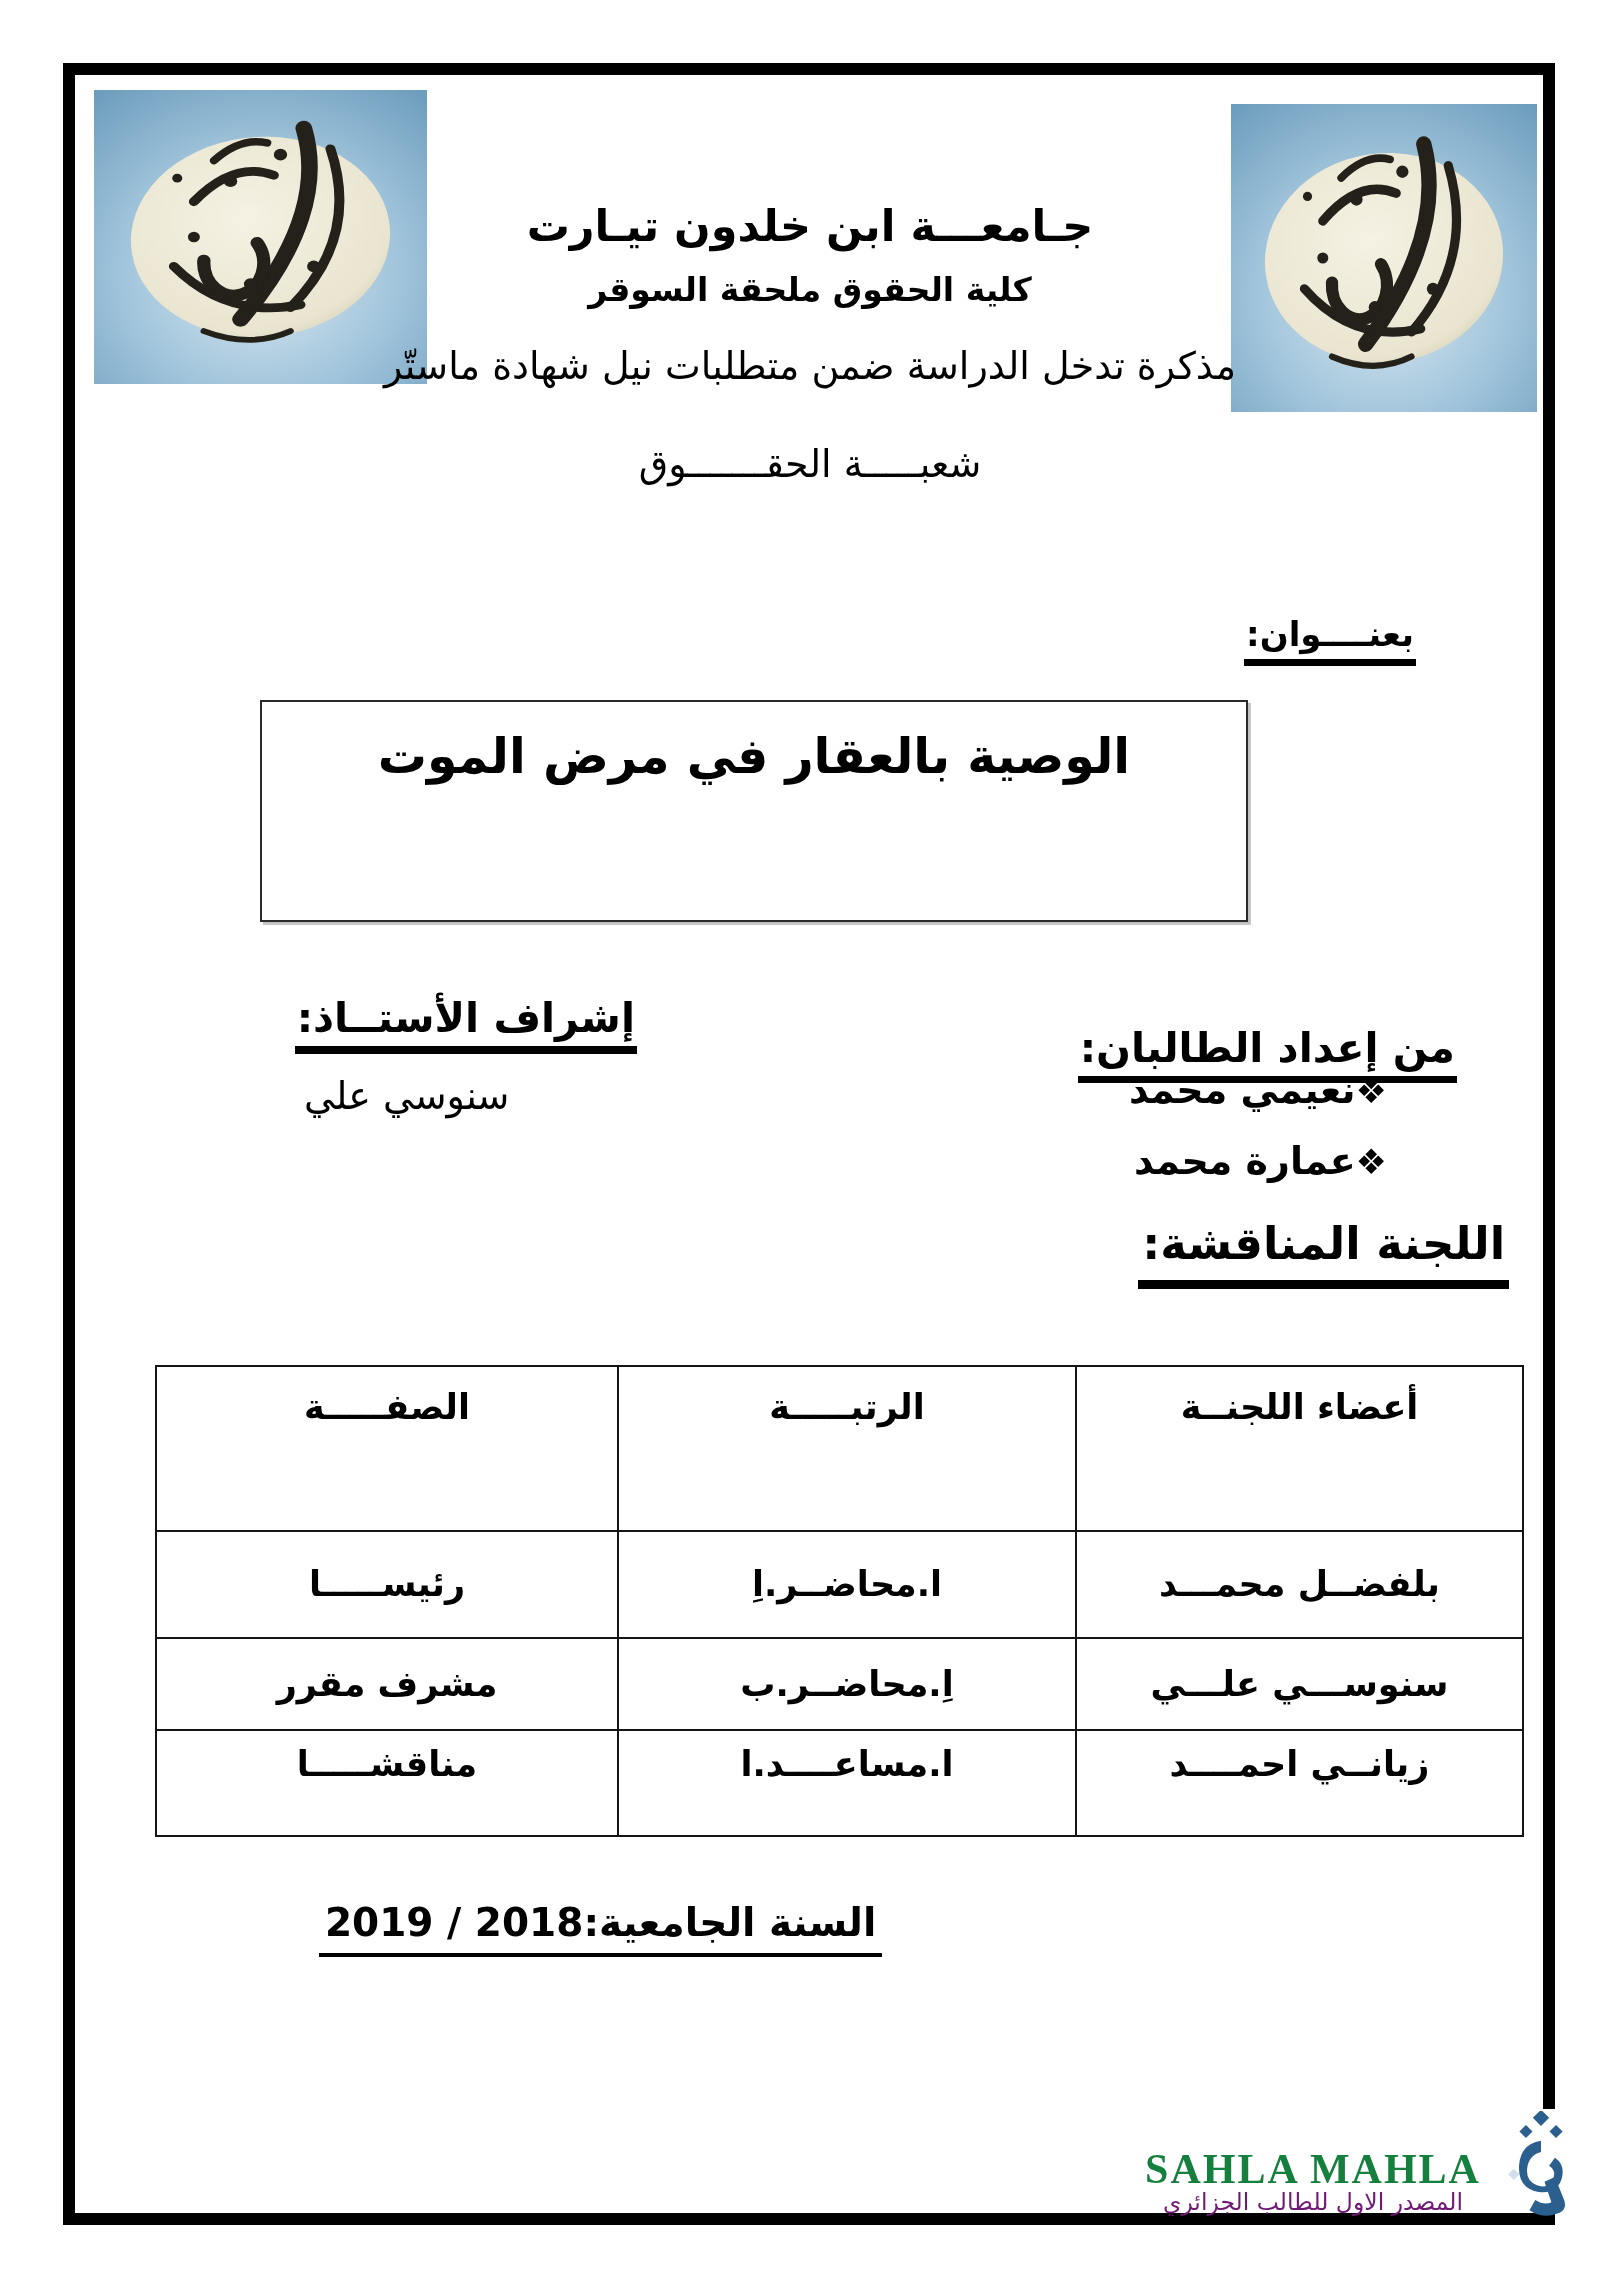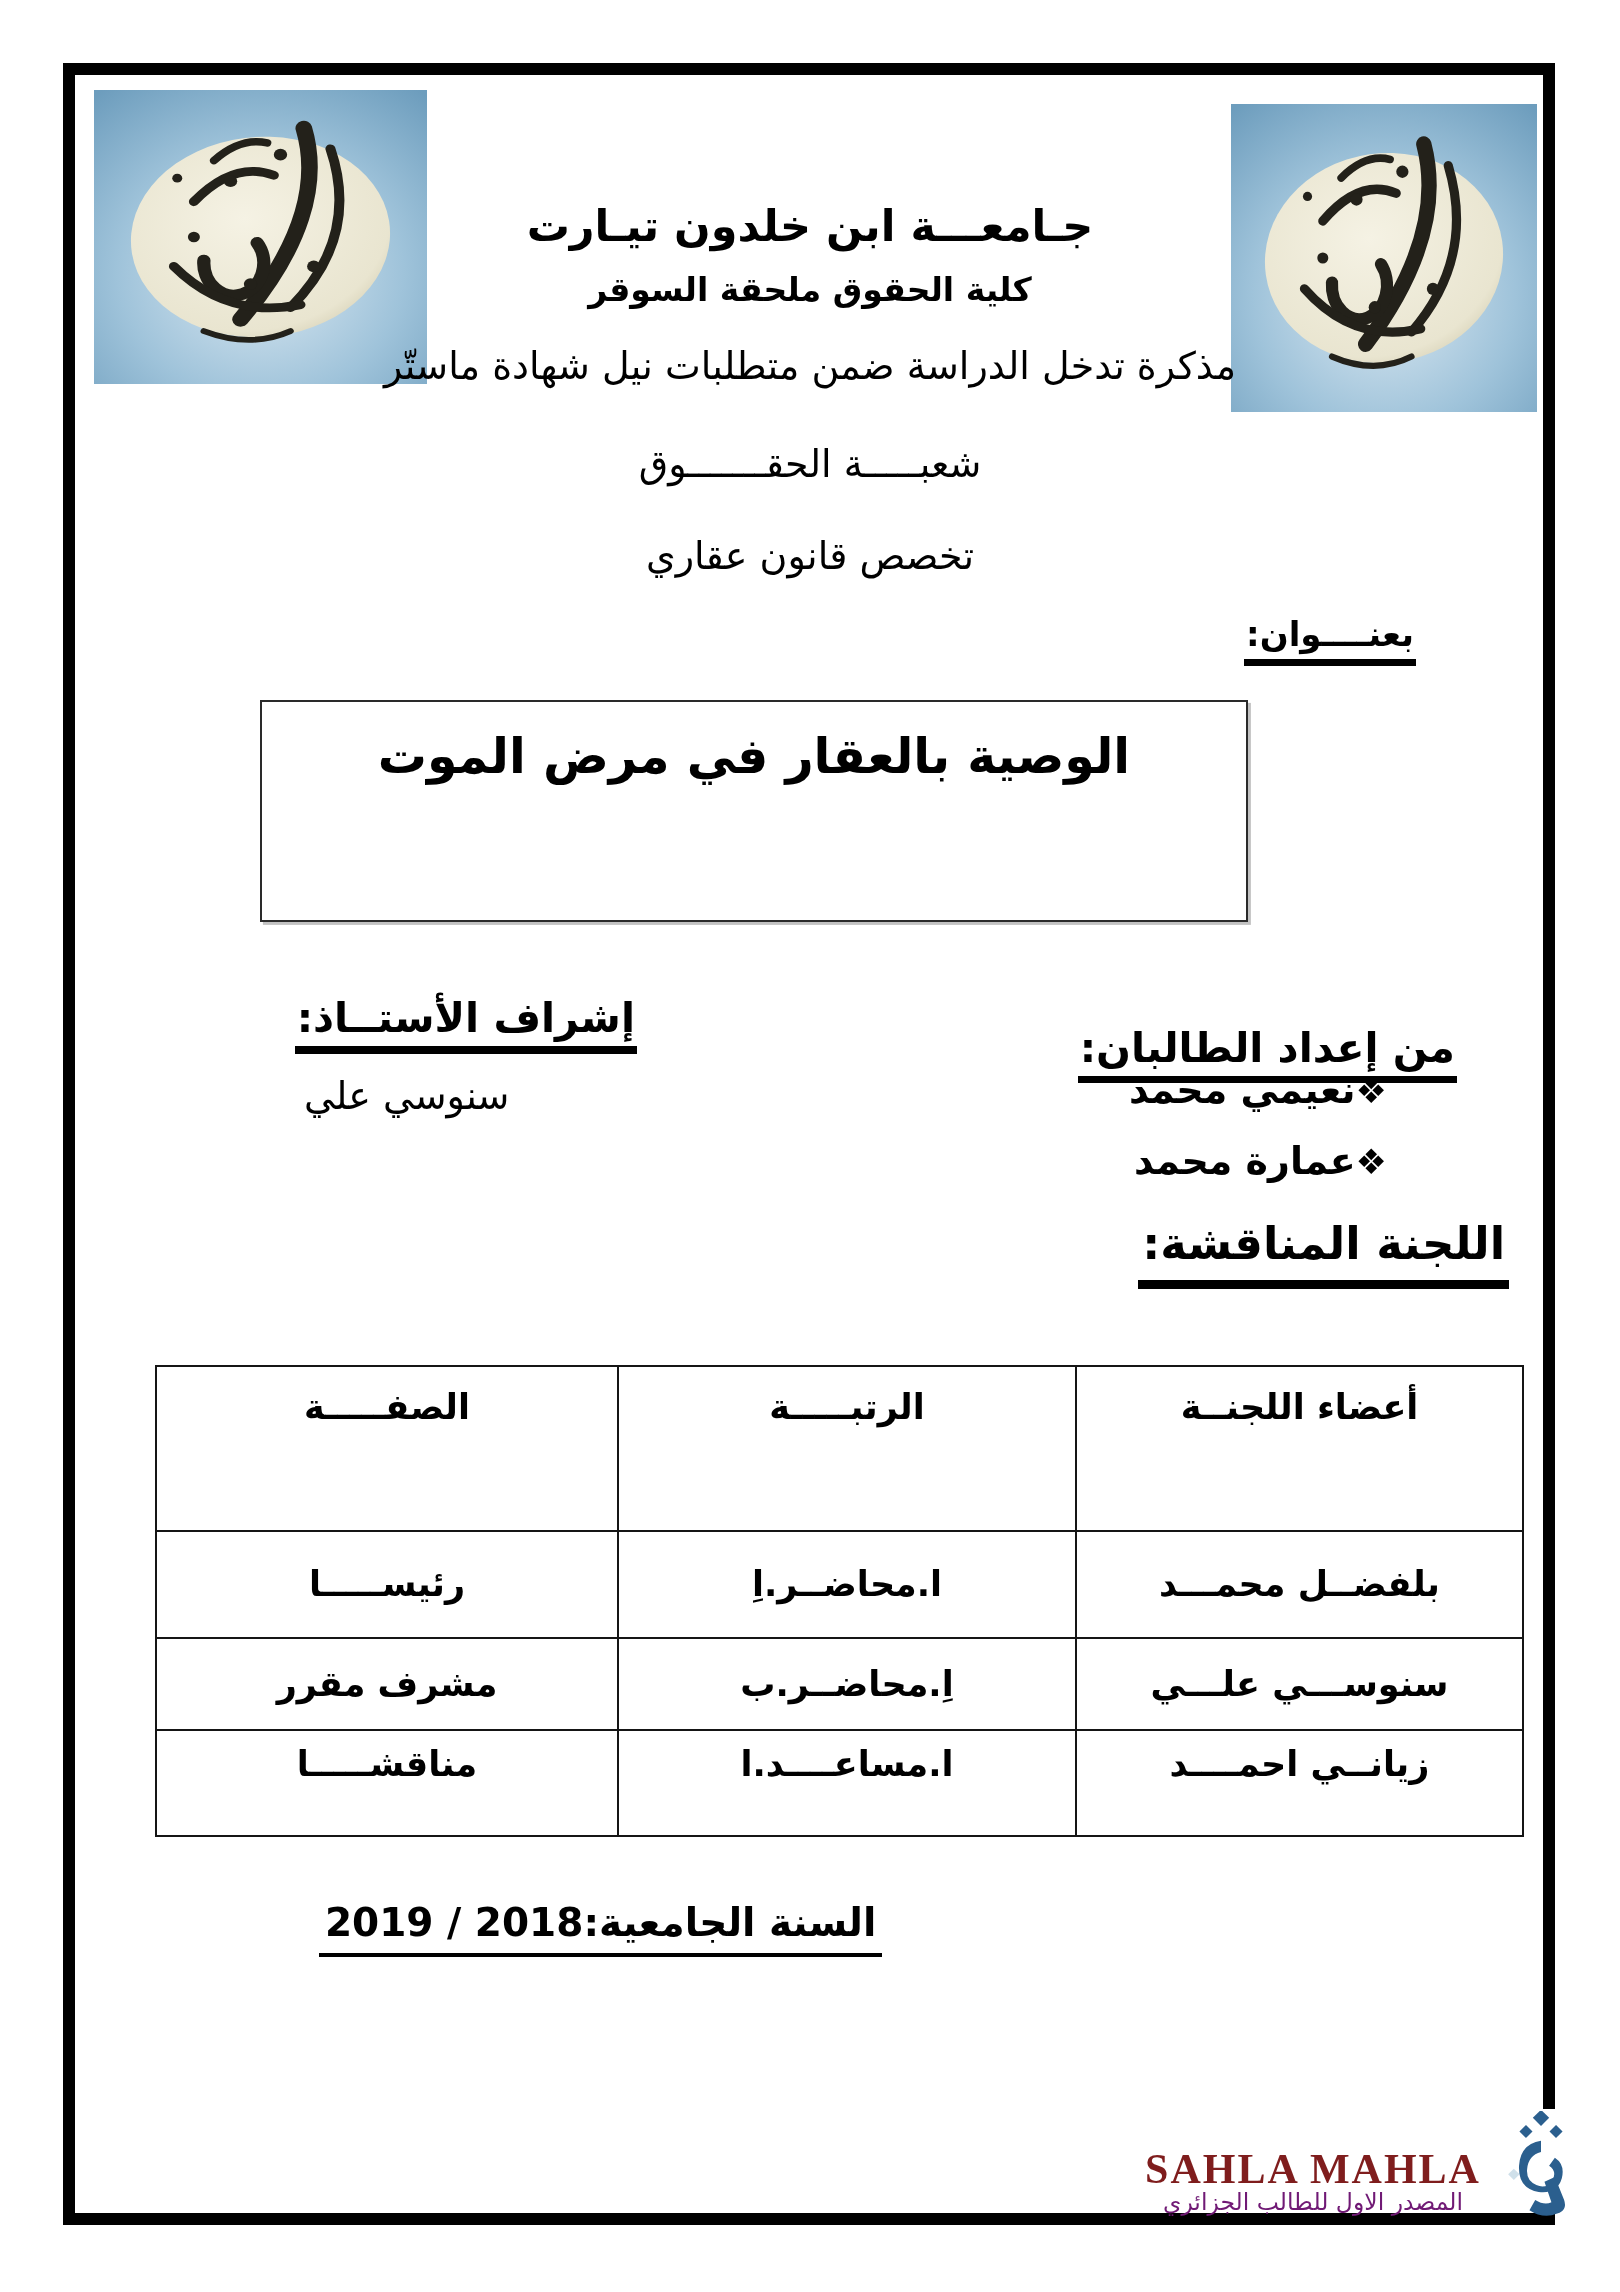--- a/index.html
+++ b/index.html
@@ -166,21 +166,20 @@
   <div id="seal-right" class="seal">
     <svg viewBox="0 0 100 100" preserveAspectRatio="none">
         <use href="#uni-seal"></use>
       </svg>
   </div>
 
   <div class="abs hline h-university rtl">جـامعـــة ابن خلدون تيـارت</div>
   <div class="abs hline h-memo rtl">مذكرة تدخل الدراسة ضمن متطلبات نيل شهادة ماستّر</div>
   <div class="abs hline h-faculty rtl">كلية الحقوق ملحقة السوقر</div>
   <div class="abs hline h-branch rtl">شعبـــــة الحقـــــــوق</div>
-  <div class="abs hline h-specialty rtl">تخصص قانون عقاري</div>
 
   <div class="abs titled-label rtl">بعنــــوان:</div>
   <div id="title-box" class="abs">
     <div class="thesis-title rtl">الوصية بالعقار في مرض الموت</div>
   </div>
 
   <div class="abs students-heading rtl">من إعداد الطالبان:</div>
   <div class="abs student-item student-1 rtl">
     <span class="bullet">❖</span><span>نعيمي محمد</span>
   </div>
@@ -221,21 +220,21 @@
       <td>مناقشـــــا</td>
     </tr>
   </tbody>
     </table>
 
   <div class="abs year-wrap">
     <span class="year-text rtl">السنة الجامعية:2018 / 2019</span>
   </div>
 
   <div id="wm-patch"></div>
-  <div class="abs wm-brand" style="color:#7f1d1d;">SAHLA MAHLA</div>
+  <div class="abs wm-brand" style="color:#15803d;">SAHLA MAHLA</div>
   <div class="abs wm-tagline rtl" style="color:#701a75;text-align:center;">المصدر الاول للطالب الجزائري</div>
   <div id="wm-glyph">
     <svg viewBox="0 0 64 100" preserveAspectRatio="none">
       <g fill="#2b5f8e">
         <rect x="27" y="1" width="10" height="10" transform="rotate(45 32 6)"></rect>
         <rect x="15" y="14" width="8" height="8" transform="rotate(45 19 18)"></rect>
         <rect x="41" y="14" width="8" height="8" transform="rotate(45 45 18)"></rect>
         <path d="M32,26 q-18,3 -19,22 q-1,20 17,23 q16,2 20,-12 q3,-12 -6,-18 l-5,7 q7,5 3,12 q-5,9 -14,5 q-9,-4 -8,-14 q1,-12 12,-15z"></path>
         <path d="M44,58 l8,20 q3,9 -6,12 q-12,5 -24,-3 l5,-9 q8,5 14,2 l-6,-18z"></path>
         <rect x="5" y="52" width="7" height="7" transform="rotate(45 8.5 55.5)" fill="#cfe0ea"></rect>

